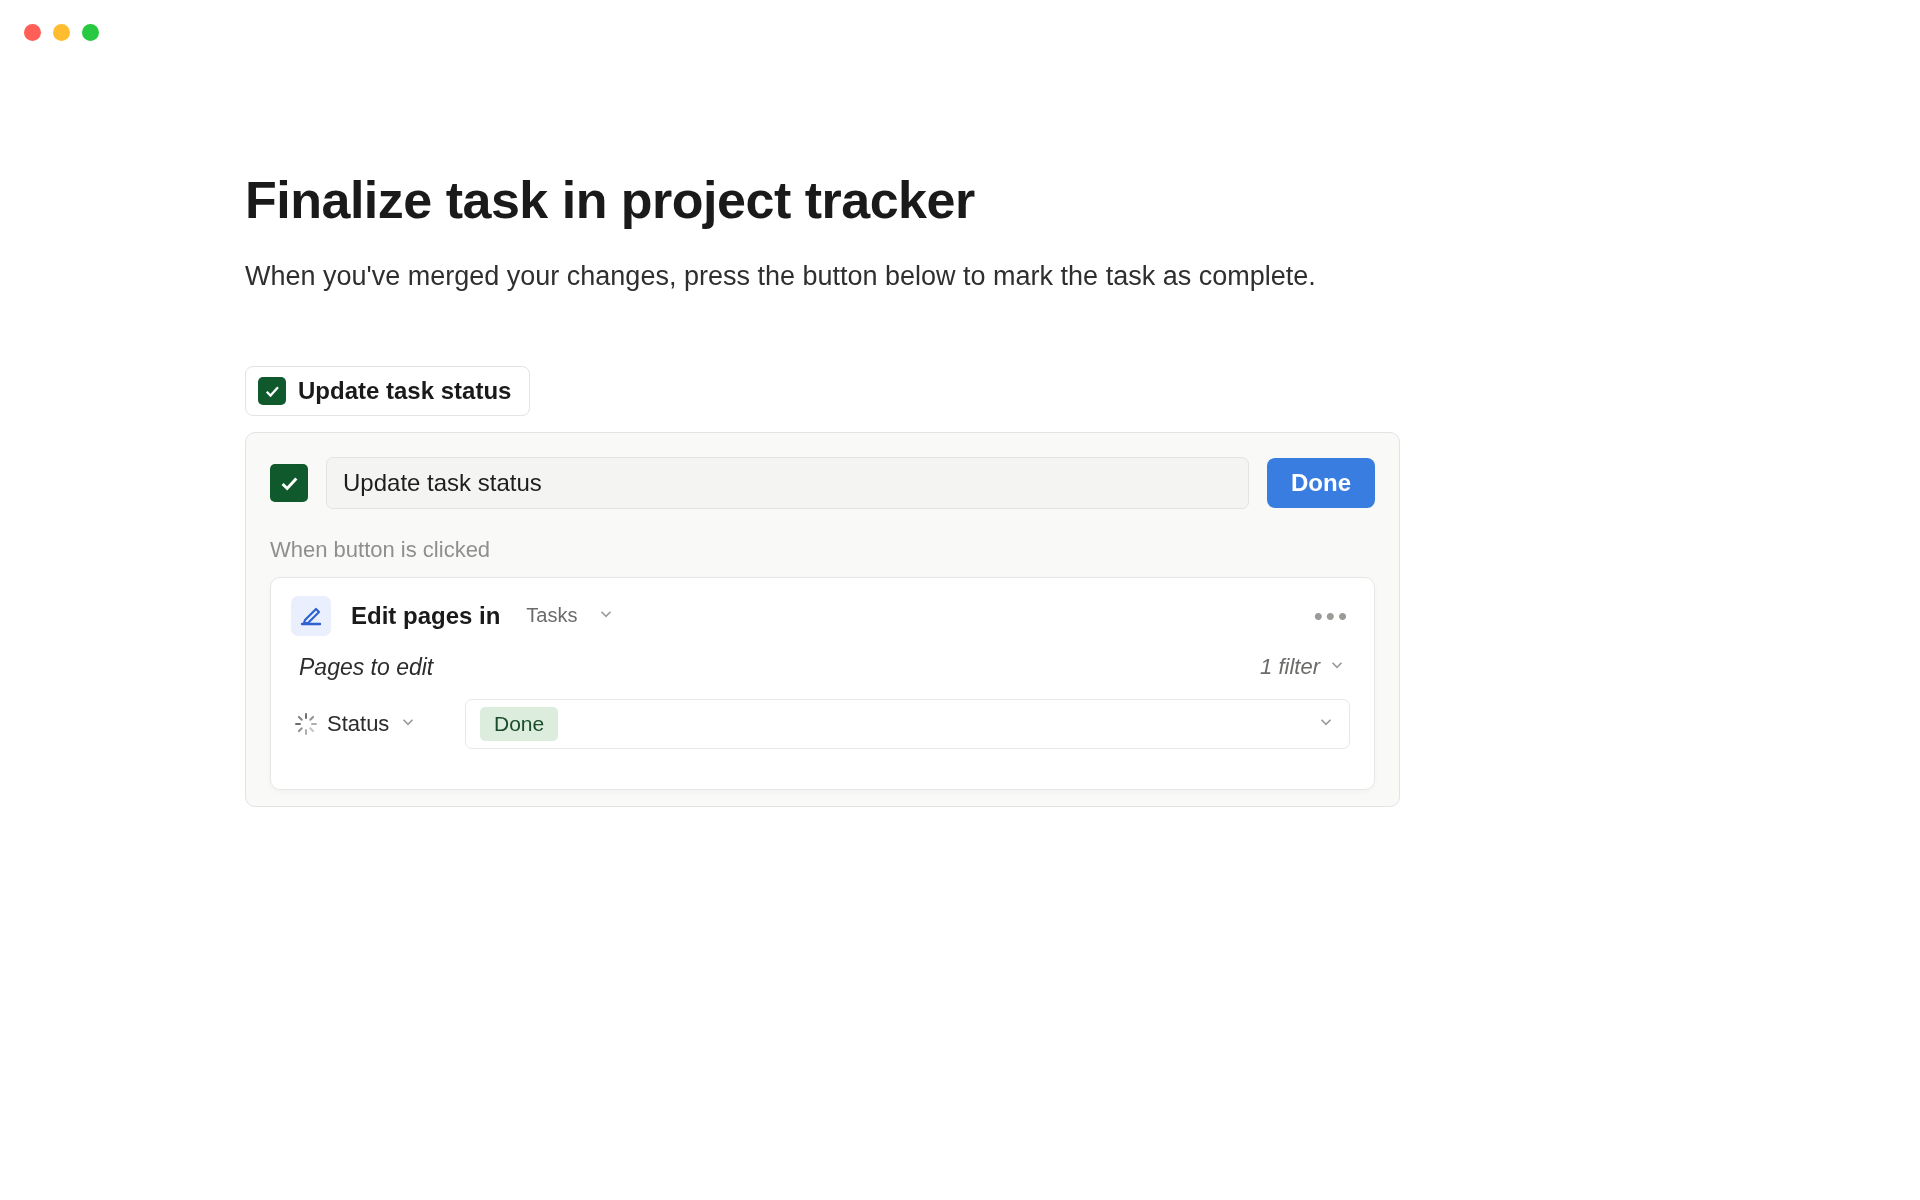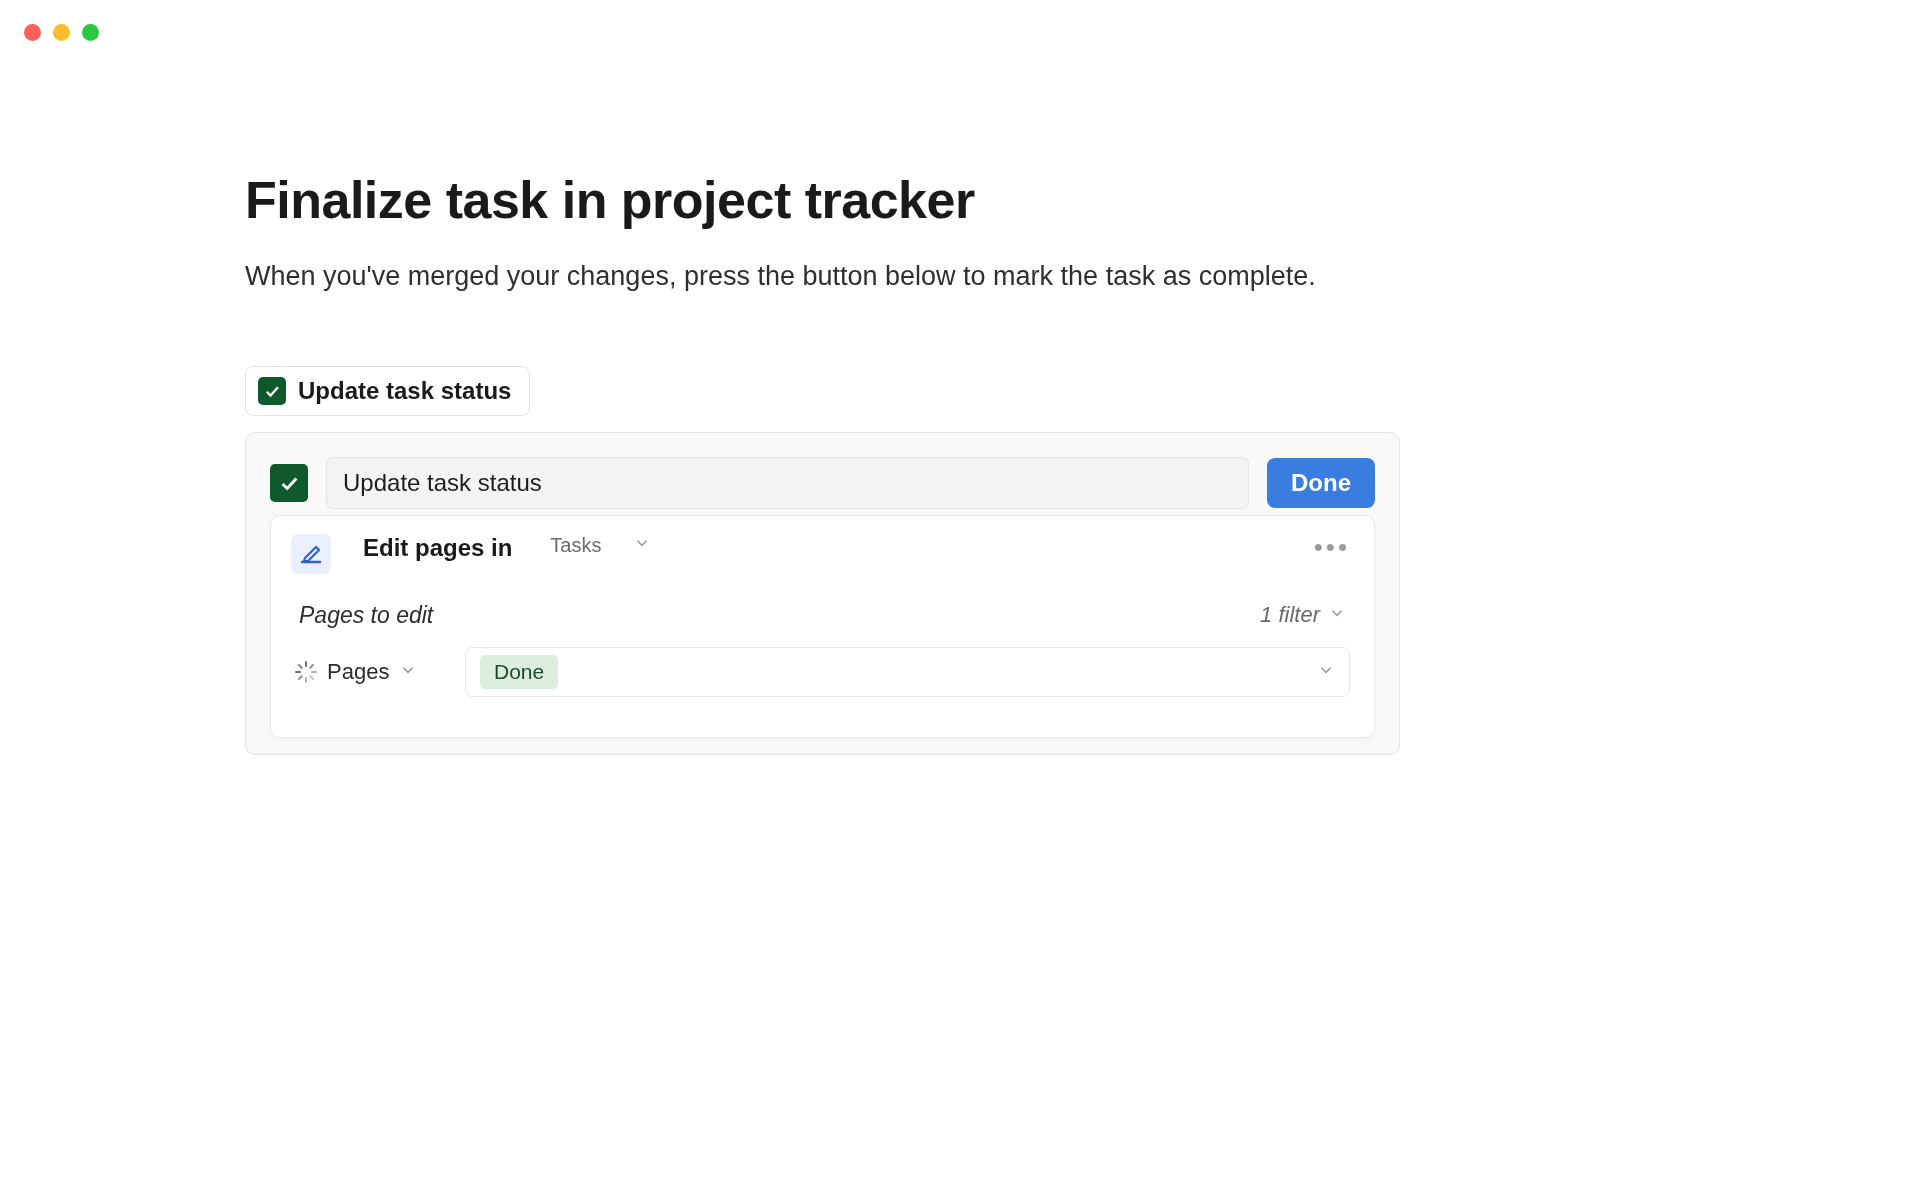--- a/index.html
+++ b/index.html
@@ -131,23 +131,23 @@
   .step-card {
     margin: 0 24px 16px 24px;
     background: #fff;
     border: 1.5px solid #e7e7e6;
     border-radius: 10px;
     box-shadow: 0 2px 6px rgba(0,0,0,0.03);
     padding: 18px 20px 20px 20px;
   }
   .step-header {
     display: flex;
-    align-items: flex-start;
-    gap: 32px;
-    margin-bottom: 28px;
+    align-items: center;
+    gap: 20px;
+    margin-bottom: 18px;
   }
   .edit-icon-badge {
     width: 40px;
     height: 40px;
     background: #eaeffd;
     border-radius: 7px;
     display: flex;
     align-items: center;
     justify-content: center;
     flex-shrink: 0;
@@ -278,20 +278,21 @@
           <svg viewBox="0 0 24 24">
               <polyline points="5 13 10 18 20 7"></polyline>
             </svg>
         </span>
         <div class="name-input">
           <span>Update task status</span>
         </div>
         <button class="done-pill">Done</button>
       </div>
 
+      <div class="trigger-label">When button is clicked</div>
 
       <div class="step-card">
 
         <div class="step-header">
           <span class="edit-icon-badge">
             <svg viewBox="0 0 24 24">
               <path d="M3 20 L21 20" stroke="#2f62d1" stroke-width="2.4" stroke-linecap="round"></path>
               <path d="M6 16 L17 5 L20 8 L9 19 L5 19 Z" fill="none" stroke="#2f62d1" stroke-width="2.2" stroke-linejoin="round"></path>
             </svg>
           </span>
@@ -322,21 +323,21 @@
             <span class="status-icon">
               <span style="transform:rotate(0deg)"></span>
               <span style="transform:rotate(45deg);opacity:.75"></span>
               <span style="transform:rotate(90deg);opacity:.55"></span>
               <span style="transform:rotate(135deg);opacity:.4"></span>
               <span style="transform:rotate(180deg);opacity:.55"></span>
               <span style="transform:rotate(225deg);opacity:.75"></span>
               <span style="transform:rotate(270deg)"></span>
               <span style="transform:rotate(315deg);opacity:.85"></span>
             </span>
-            <span>Pages</span>
+            <span>Status</span>
             <span class="chev-small">
               <svg viewBox="0 0 24 24">
                   <polyline points="6 9 12 15 18 9"></polyline>
                 </svg>
             </span>
           </span>
           <div class="value-field">
             <span class="tag-done">Done</span>
             <span class="chev-small">
               <svg viewBox="0 0 24 24">

